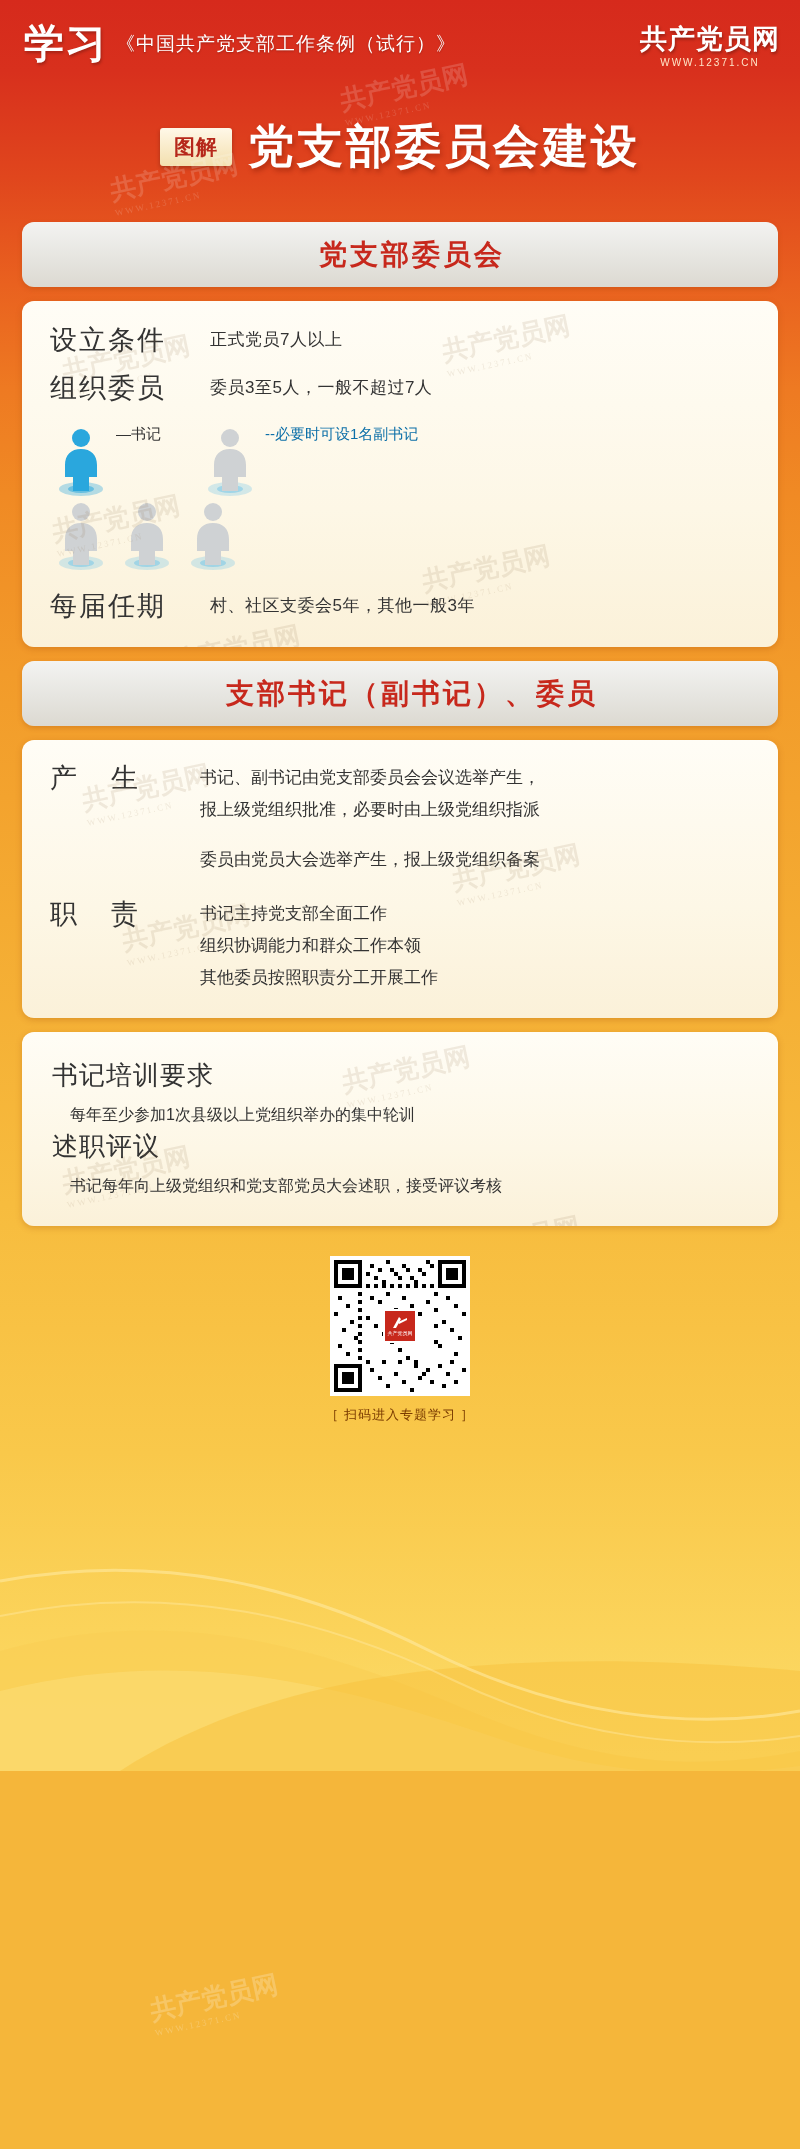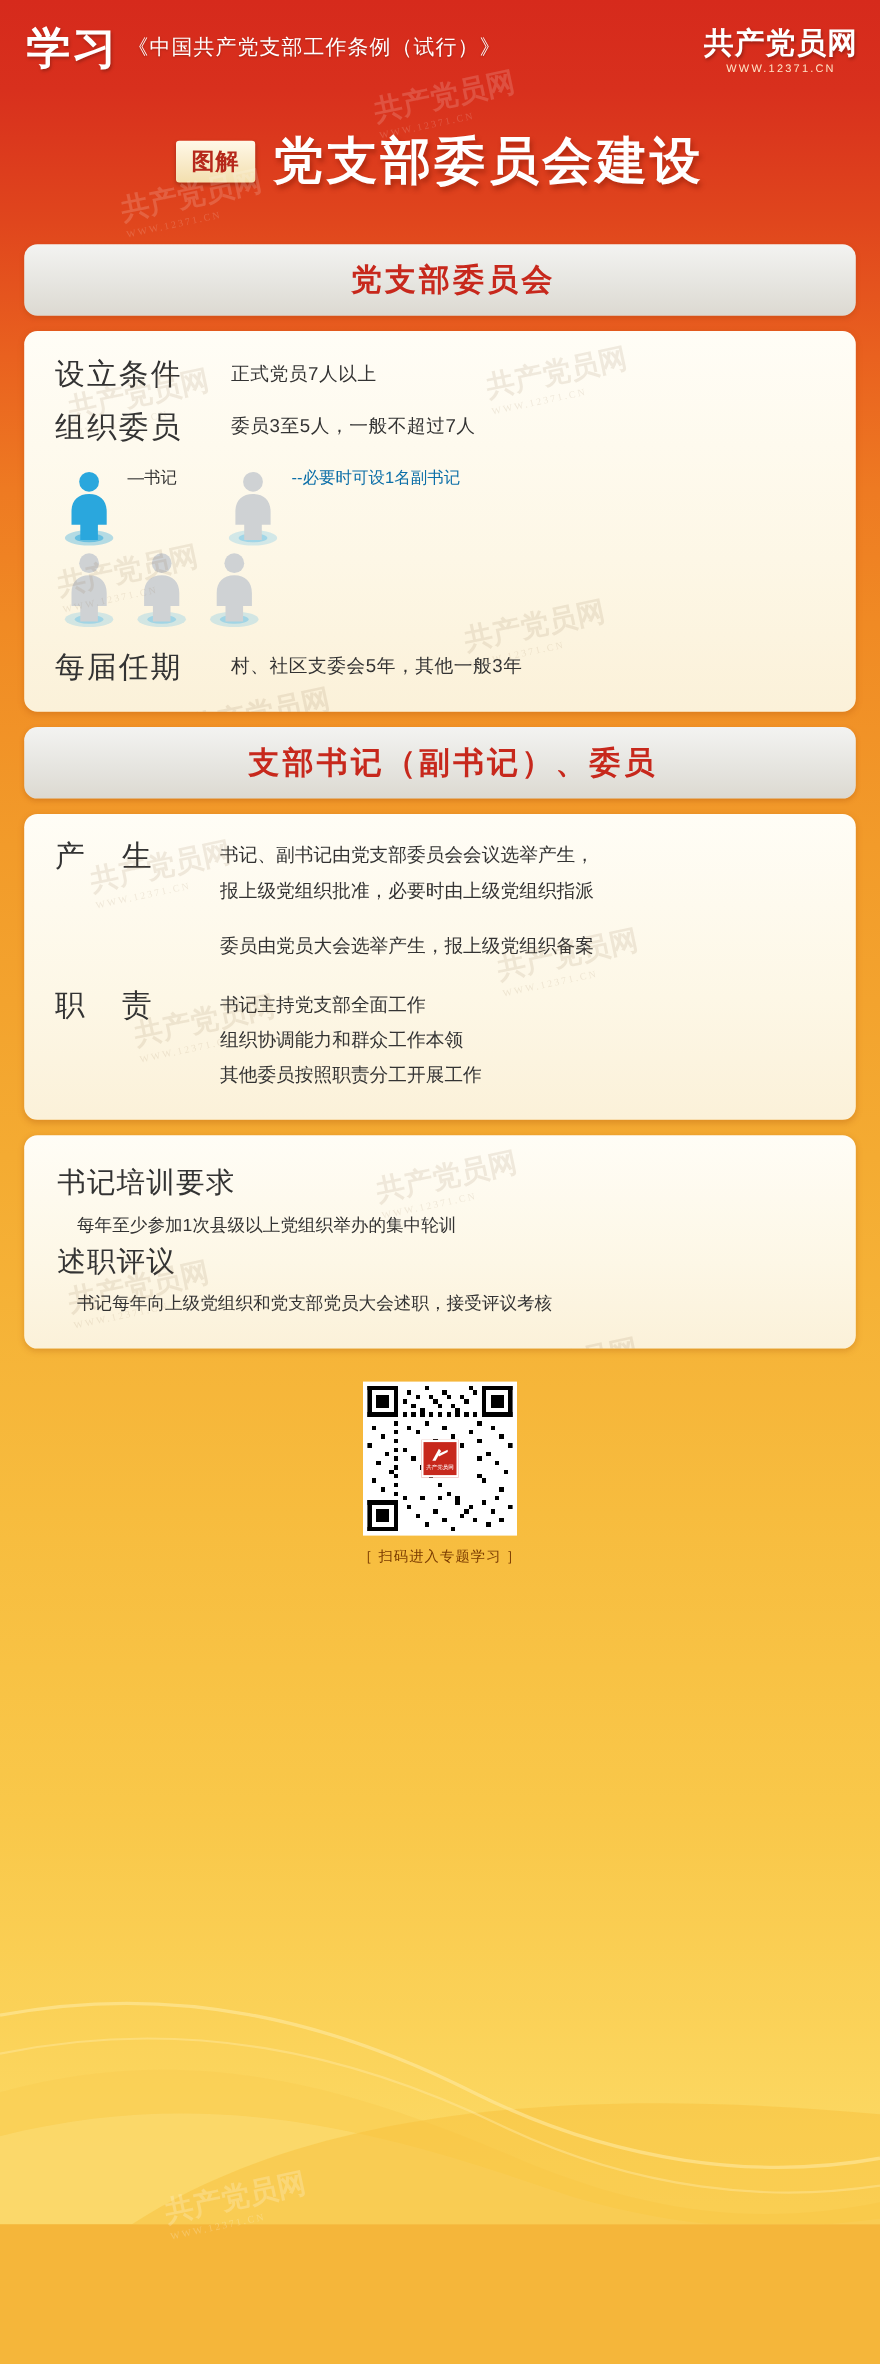--- a/index.html
+++ b/index.html
@@ -9,21 +9,21 @@
     font-family: "Liberation Sans", sans-serif;
     background: #f5b63a;
     overflow: hidden;
     position: relative;
   }
 
   
   .poster {
     position: relative;
     width: 800px;
-    height: 2022px;
+    height: 1771px;
     background: linear-gradient(180deg,#d62a1c 0%, #d8301d 4%, #e0461d 10%, #e9611f 16%, #ee7a22 22%, #f08a24 28%, #f29b2a 38%, #f4ab32 52%, #f7bc3e 68%, #f9c84a 82%, #fbd35a 92%, #fcdc6a 100%);
   }
   
   .swirl {
     position: absolute;
     left: 0; bottom: 0; width: 800px; height: 420px;
     overflow: hidden;
     pointer-events: none;
   }
 
@@ -218,21 +218,20 @@
     color: #fff;
     font-size: 7px;
     display: flex; align-items: center; justify-content: center;
     flex-direction: column;
   }
   .qr-caption {
     margin-top: 10px;
     color: #7a3b00;
     font-size: 13px;
     letter-spacing: 1px;
-    font-family: Liberation Serif, serif;
   }
 
   
   .wm {
     position: absolute;
     color: rgba(140,110,70,.13);
     font-family: "Liberation Serif", serif;
     font-weight: bold;
     font-size: 26px;
     transform: rotate(-12deg);

